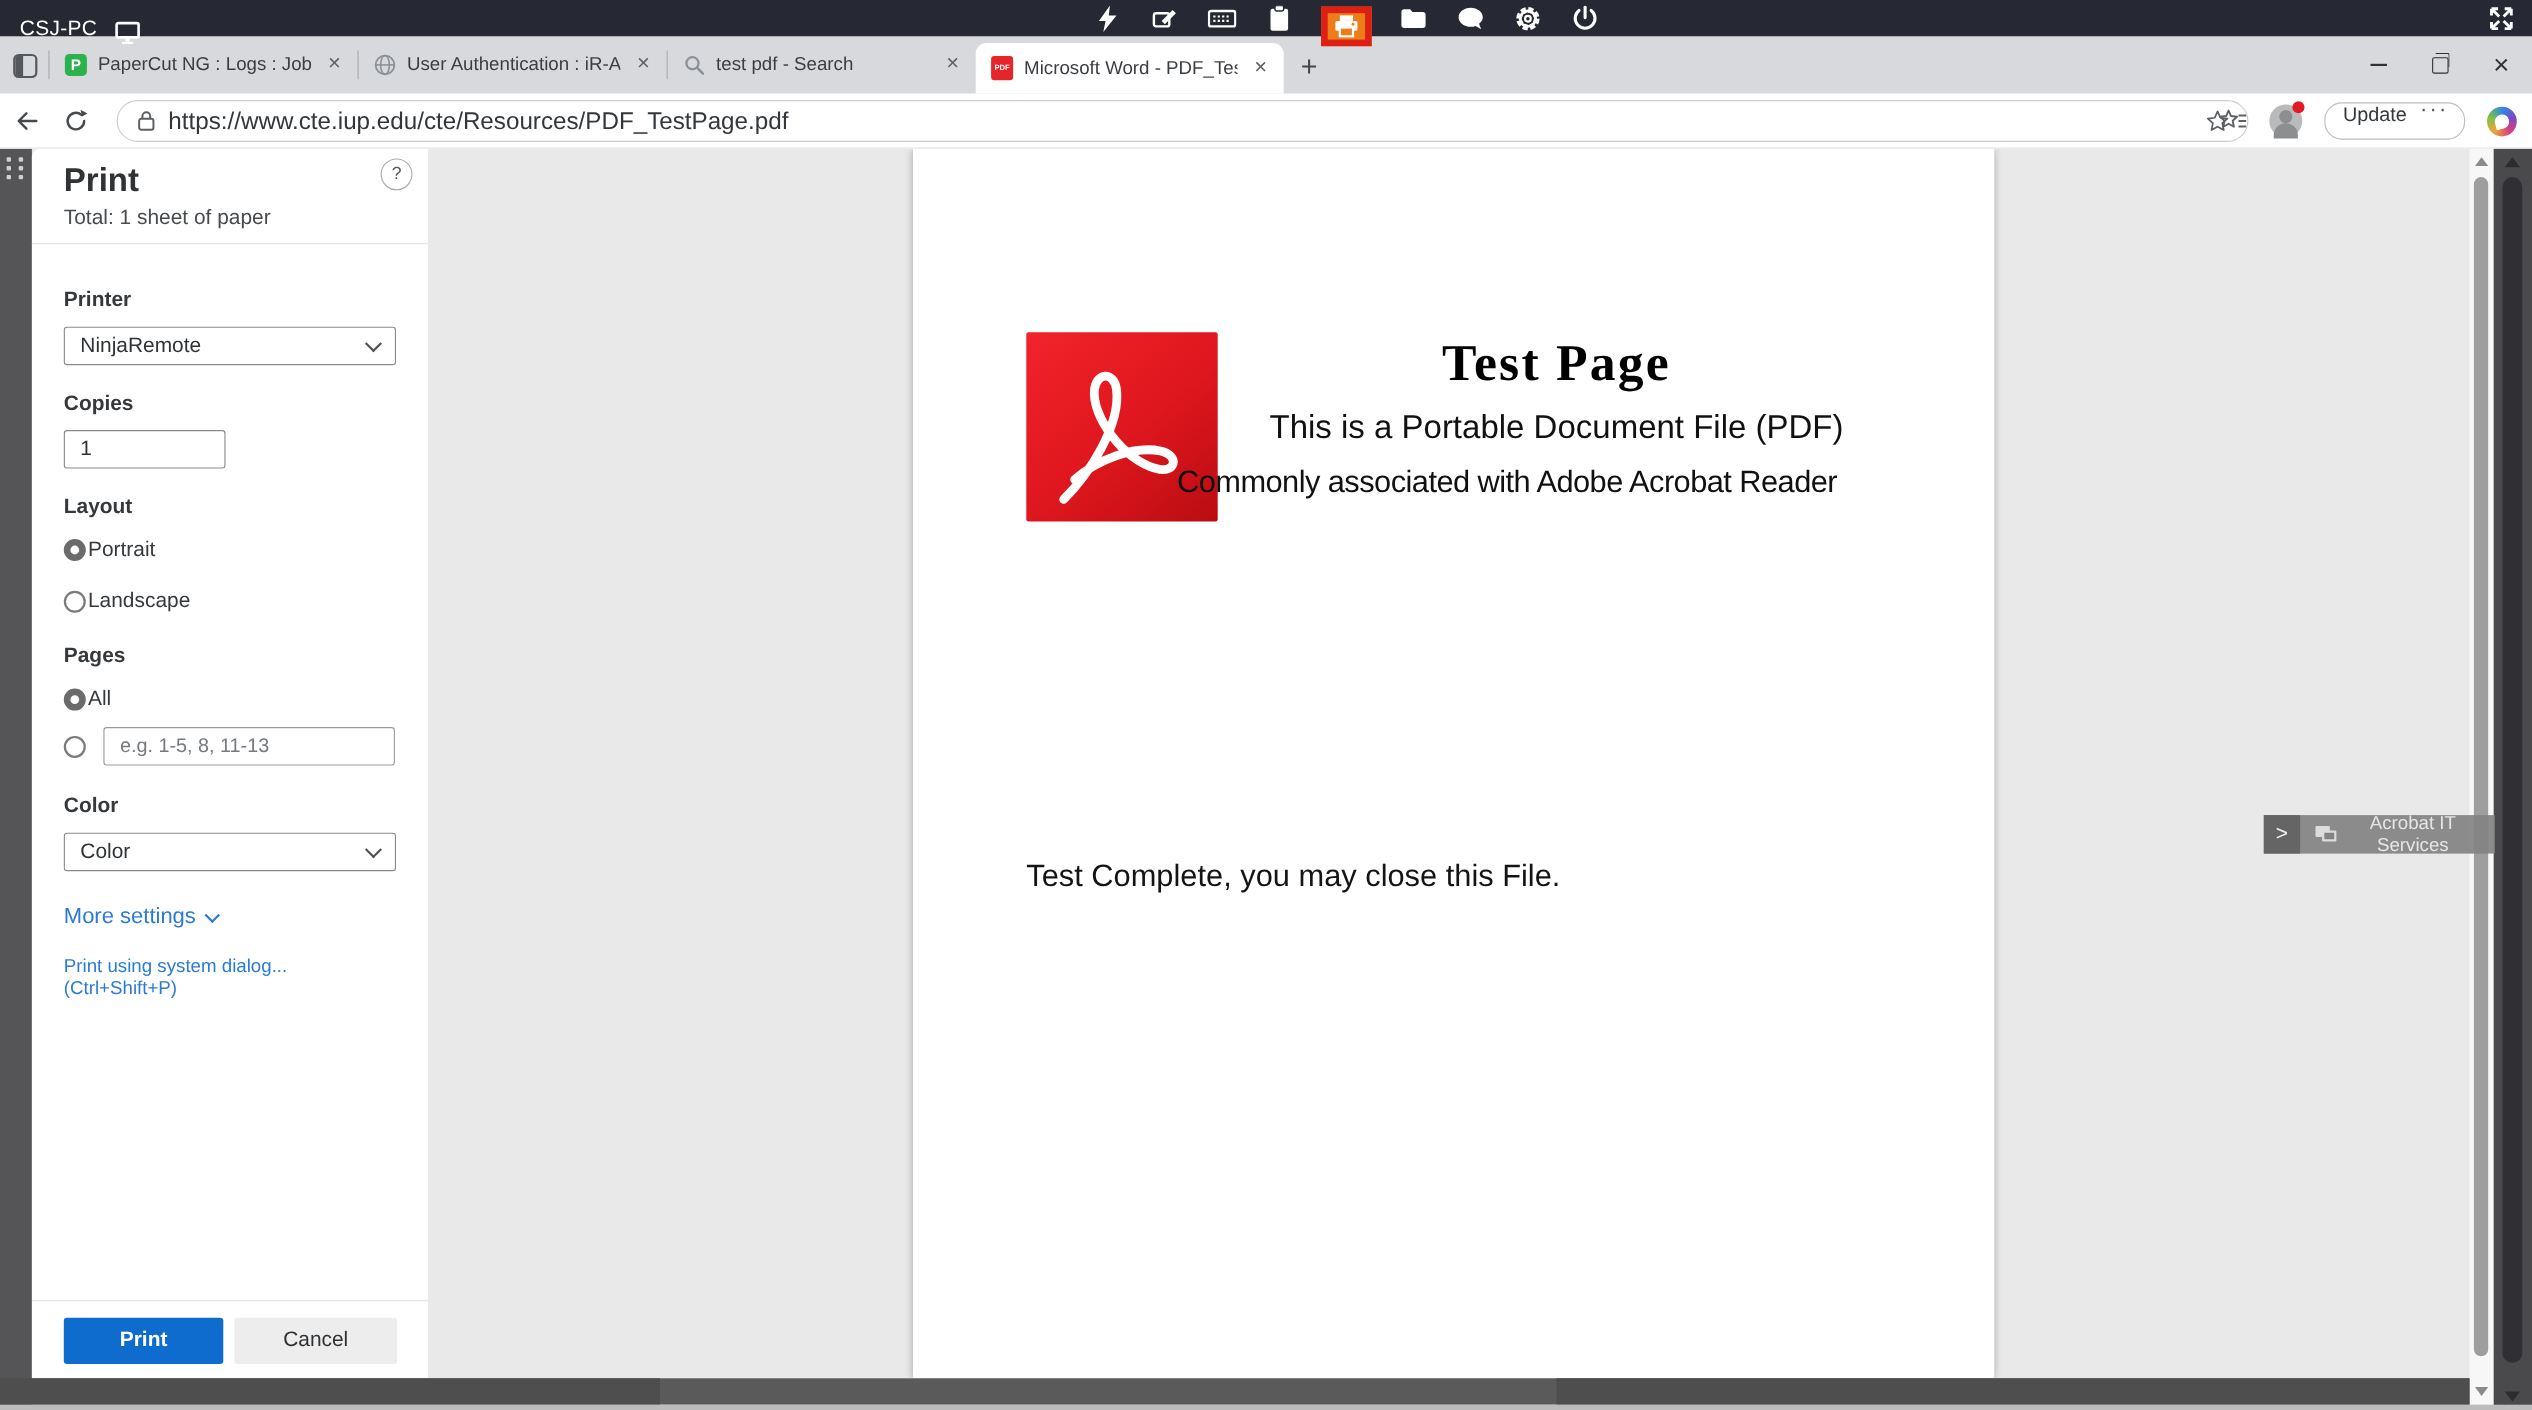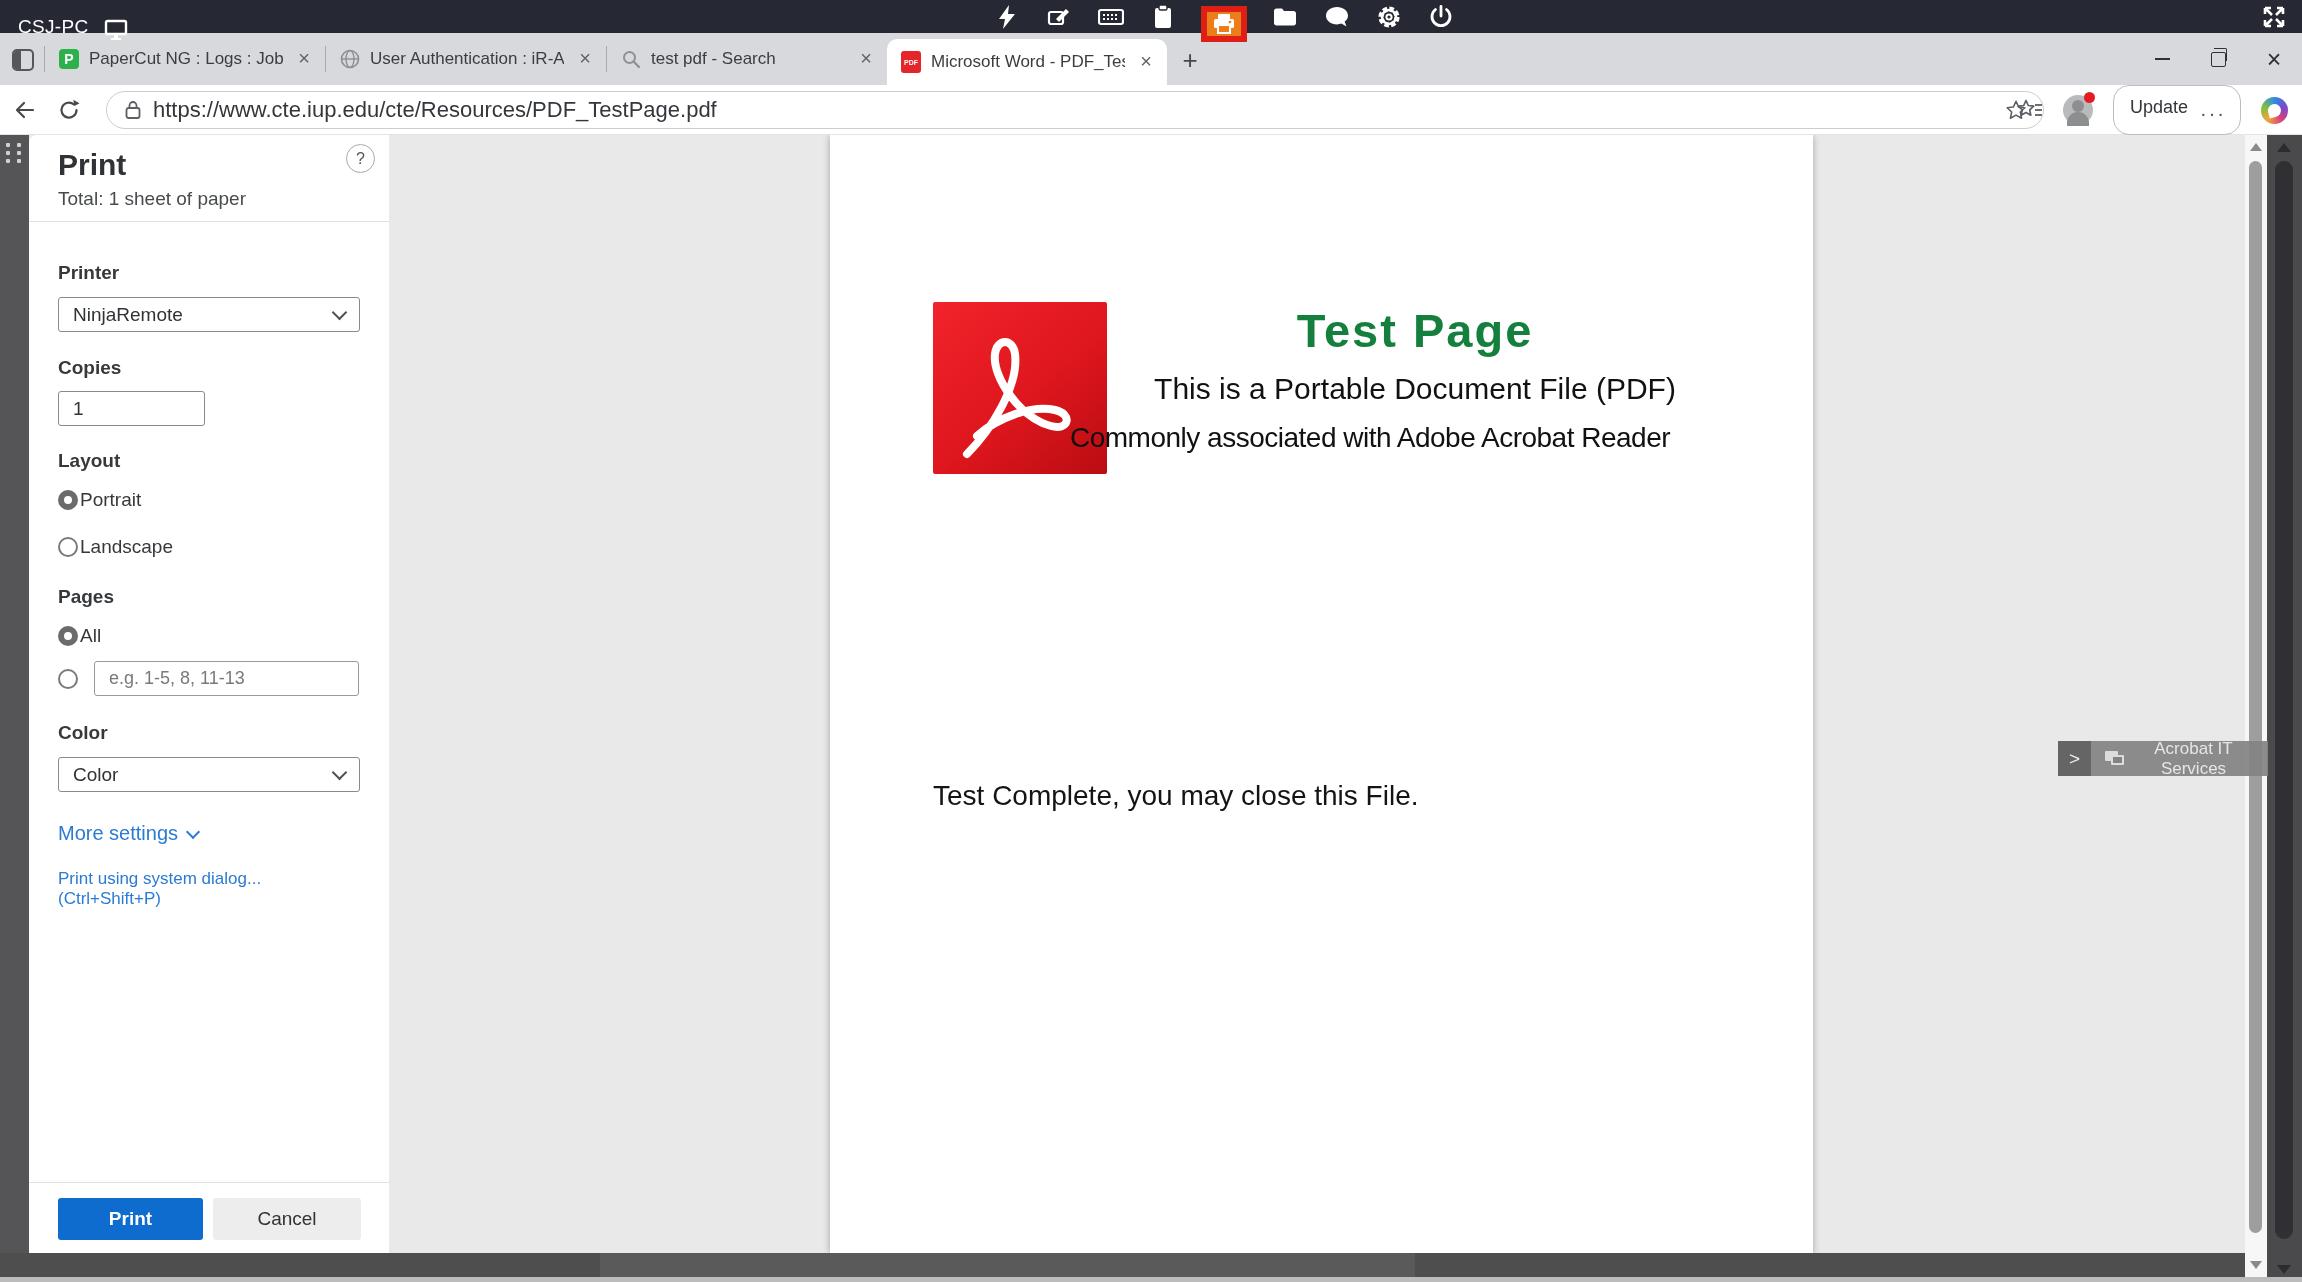--- a/index.html
+++ b/index.html
@@ -42,21 +42,21 @@
   .addr-row{position:absolute;left:0;top:85px;width:2302px;height:50px;background:#fff;z-index:25;border-bottom:1px solid #e4e4e4;box-sizing:border-box;}
   .nav-btn{position:absolute;top:10px;width:30px;height:30px;display:flex;align-items:center;justify-content:center;}
   .url-pill{position:absolute;left:106px;top:6px;width:1938px;height:38px;border:1px solid #cdcdcd;border-radius:19px;
             display:flex;align-items:center;gap:12px;padding:0 16px 0 18px;box-sizing:border-box;background:#fff;}
   .url-text{flex:1;font-size:22px;color:#33373b;white-space:nowrap;overflow:hidden;}
   .addr-right{position:absolute;right:14px;top:6px;height:38px;display:flex;align-items:center;gap:20px;}
   .avatar{width:30px;height:30px;border-radius:50%;background:#b9babc;position:relative;overflow:visible;}
   .avatar::before{content:"";position:absolute;left:9px;top:5px;width:12px;height:12px;border-radius:50%;background:#8c8e90;}
   .avatar::after{content:"";position:absolute;left:4px;top:17px;width:22px;height:14px;border-radius:11px 11px 0 0;background:#8c8e90;}
   .avatar .dot{position:absolute;right:-2px;top:-3px;width:11px;height:11px;border-radius:50%;background:#e31b24;}
-  .update-pill{height:32px;border:1px solid #bdbdbd;border-radius:16px;display:flex;align-items:flex-end;gap:12px;padding:0 14px 16px 16px;}
+  .update-pill{height:32px;border:1px solid #bdbdbd;border-radius:16px;display:flex;align-items:flex-start;gap:12px;padding:0 14px 0 16px;}
   .update-pill .u-label{font-size:18px;color:#33373b;}
   .update-pill .u-dots{font-size:20px;color:#4e5256;letter-spacing:2px;line-height:10px;}
   .copilot{width:27px;height:27px;border-radius:50%;background:conic-gradient(#2e8ae5,#7b49c9,#d8427c,#f2a43a,#7fc043,#2e8ae5);position:relative;}
   .copilot::after{content:"";position:absolute;left:7px;top:7px;width:13px;height:13px;border-radius:50% 50% 50% 0;background:#fff;transform:rotate(-15deg);}
 
   
   .content{position:absolute;left:0;top:135px;width:2302px;height:1147px;background:#e9e9e9;}
   .dim-left{position:absolute;left:0;top:0;width:29px;height:1147px;background:#555557;}
   .dim-dots{position:absolute;left:6px;top:8px;width:18px;display:grid;grid-template-columns:1fr 1fr;gap:4px;}
   .dim-dots i{width:4px;height:4px;border-radius:1px;background:#cfd0d2;}
@@ -97,22 +97,22 @@
              display:flex;align-items:center;gap:10px;padding-left:29px;}
   .btn{height:42px;border-radius:3px;display:flex;align-items:center;justify-content:center;font-size:19px;box-sizing:border-box;}
   .btn-print{width:145px;background:#0f6ccf;color:#fff;font-weight:bold;}
   .btn-cancel{width:148px;background:#ededed;color:#303336;}
 
   
   .preview{position:absolute;left:389px;top:0;width:1856px;height:1118px;background:#e9e9e9;overflow:hidden;}
   .pdf-page{position:absolute;left:441px;top:0;width:983px;height:1118px;background:#fff;box-shadow:0 1px 7px rgba(0,0,0,.30);}
   .adobe-logo{position:absolute;left:103px;top:167px;width:174px;height:172px;border-radius:2px;
               background:linear-gradient(140deg,#f2232b 0%,#de161d 55%,#b90d12 100%);}
-  .pdf-head{position:absolute;left:270px;top:168px;width:630px;text-align:center;font-family:Liberation Sans, sans-serif;
-            font-weight:800;font-size:47px;letter-spacing:2px;color:#15803d;}
+  .pdf-head{position:absolute;left:270px;top:168px;width:630px;text-align:center;font-family:Liberation Serif, serif;
+            font-weight:800;font-size:47px;letter-spacing:2px;color:#000000;}
   .pdf-sub1{position:absolute;left:270px;top:237px;width:630px;text-align:center;font-size:30px;color:#111;}
   .pdf-sub2{position:absolute;left:240px;top:287px;width:690px;text-align:left;font-size:28px;letter-spacing:-0.5px;color:#111;}
   .pdf-body{position:absolute;left:103px;top:388px;width:790px;font-size:28px;line-height:1.68;color:#141414;}
   .pdf-close{position:absolute;left:103px;top:645px;font-size:28px;color:#141414;}
 
   
   .scroll-light{position:absolute;left:2245px;top:0;width:22px;height:1142px;background:#f7f7f7;}
   .sl-up{position:absolute;left:5px;top:8px;width:0;height:0;border-left:6px solid transparent;border-right:6px solid transparent;border-bottom:8px solid #8a8a8a;}
   .sl-thumb{position:absolute;left:4px;top:26px;width:13px;height:1072px;background:#9e9e9e;border-radius:7px;}
   .sl-down{position:absolute;left:5px;bottom:8px;width:0;height:0;border-left:6px solid transparent;border-right:6px solid transparent;border-top:8px solid #8a8a8a;}

